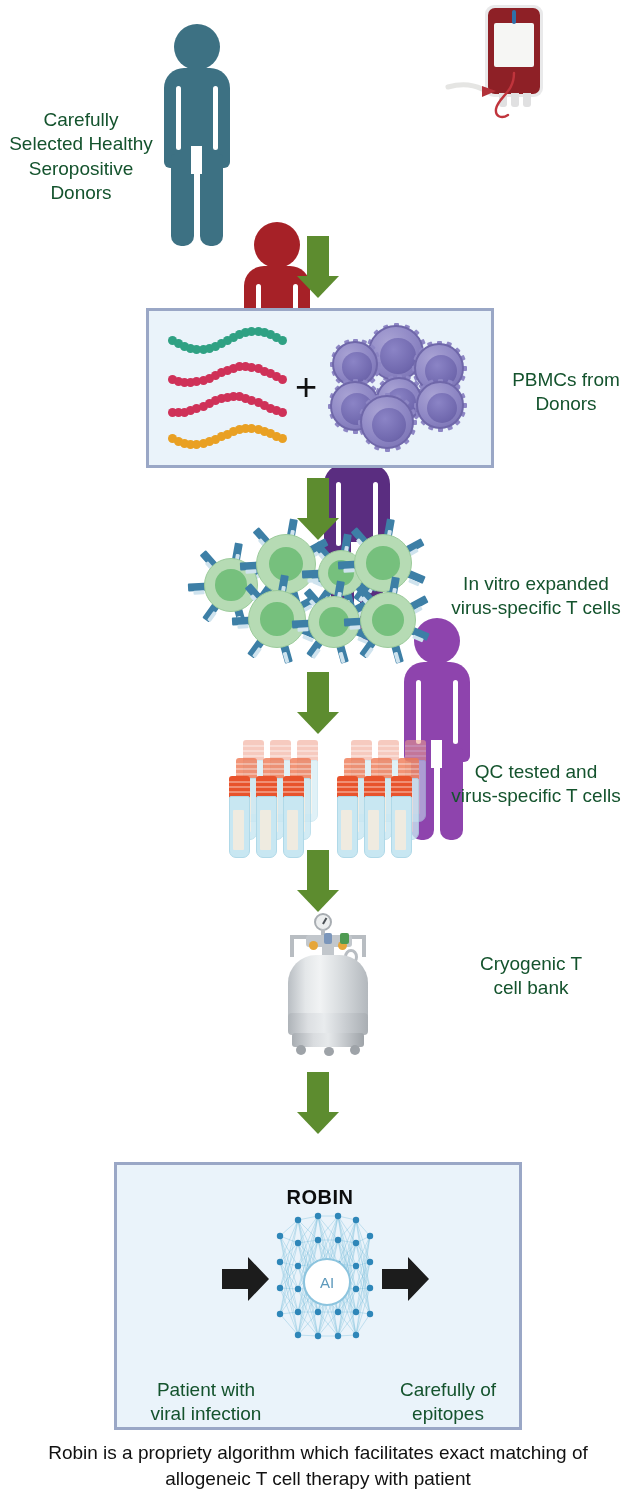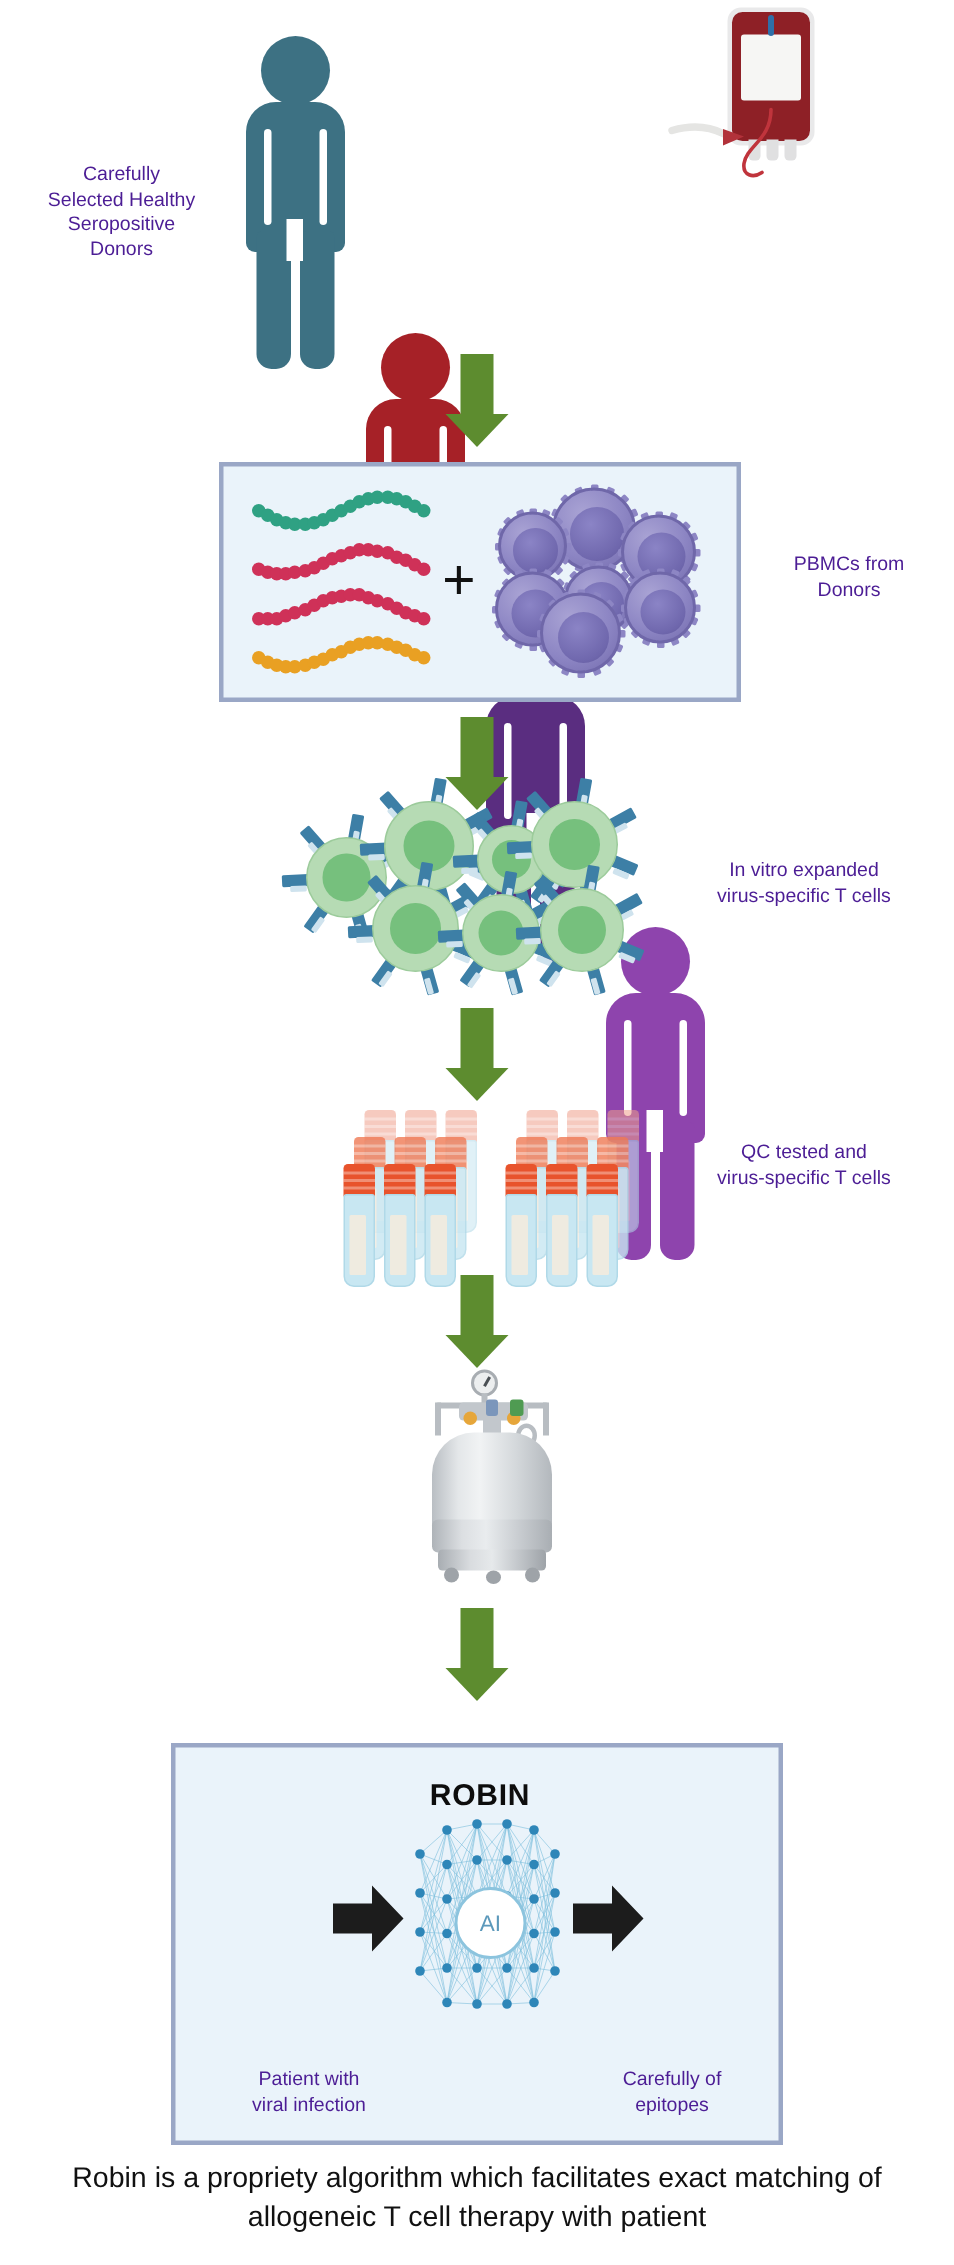--- a/index.html
+++ b/index.html
@@ -4,21 +4,21 @@
 <style>
   html,body{margin:0;padding:0;background:#ffffff;}
   body{
     width:636px;height:1510px;position:relative;overflow:hidden;
     font-family:"Liberation Sans","DejaVu Sans",sans-serif;
     color:#1a1a1a;
   }
   .stage{position:absolute;left:0;top:0;width:636px;height:1510px;}
   .abs{position:absolute;}
   .label{
-    font-size:13px;line-height:1.28;text-align:center;color:#4c1d95;
+    font-size:19px;line-height:1.28;text-align:center;color:#14532d;
     font-family:"Liberation Sans","DejaVu Sans",sans-serif;
   }
 
   
   .arrow-down{position:absolute;}
   .arrow-down .shaft{
     position:absolute;left:50%;transform:translateX(-50%);
     top:0;background:#5d8c2f;
   }
   .arrow-down .head{
@@ -733,20 +733,24 @@
     <div class="abs" style="left:10px;top:50px;width:80px;height:80px;border-radius:28px 28px 10px 10px;background:linear-gradient(90deg,#b9bec3 0%,#e4e7e9 22%,#f1f3f4 40%,#d4d8db 70%,#b3b8bd 100%);"></div>
     <div class="abs" style="left:10px;top:108px;width:80px;height:22px;background:linear-gradient(90deg,#aeb3b8 0%,#dcdfe2 25%,#e9ecee 45%,#c9cdd1 72%,#a9aeb3 100%);border-radius:4px;"></div>
 
     <div class="abs" style="left:14px;top:128px;width:72px;height:14px;background:linear-gradient(90deg,#a8adb2 0%,#d9dcdf 30%,#e6e9eb 50%,#c2c6ca 75%,#9ea3a8 100%);border-radius:3px;"></div>
 
     <div class="abs" style="left:18px;top:140px;width:10px;height:10px;border-radius:50%;background:#9ea3a8;"></div>
     <div class="abs" style="left:46px;top:142px;width:10px;height:9px;border-radius:50%;background:#9ea3a8;"></div>
     <div class="abs" style="left:72px;top:140px;width:10px;height:10px;border-radius:50%;background:#9ea3a8;"></div>
   </div>
 
+  <div class="abs label" style="left:440px;top:952px;width:182px;">
+    <div>Cryogenic T</div>
+    <div>cell bank</div>
+  </div>
 
   <div class="arrow-down" style="left:297px;top:1072px;width:42px;height:62px;">
     <div class="shaft" style="width:22px;height:42px;"></div>
     <div class="head" style="top:40px;"></div>
   </div>
 
   <div class="panel" style="left:114px;top:1162px;width:408px;height:268px;"></div>
 
   <div class="robin-title" style="left:230px;top:1186px;width:180px;">ROBIN</div>
 

